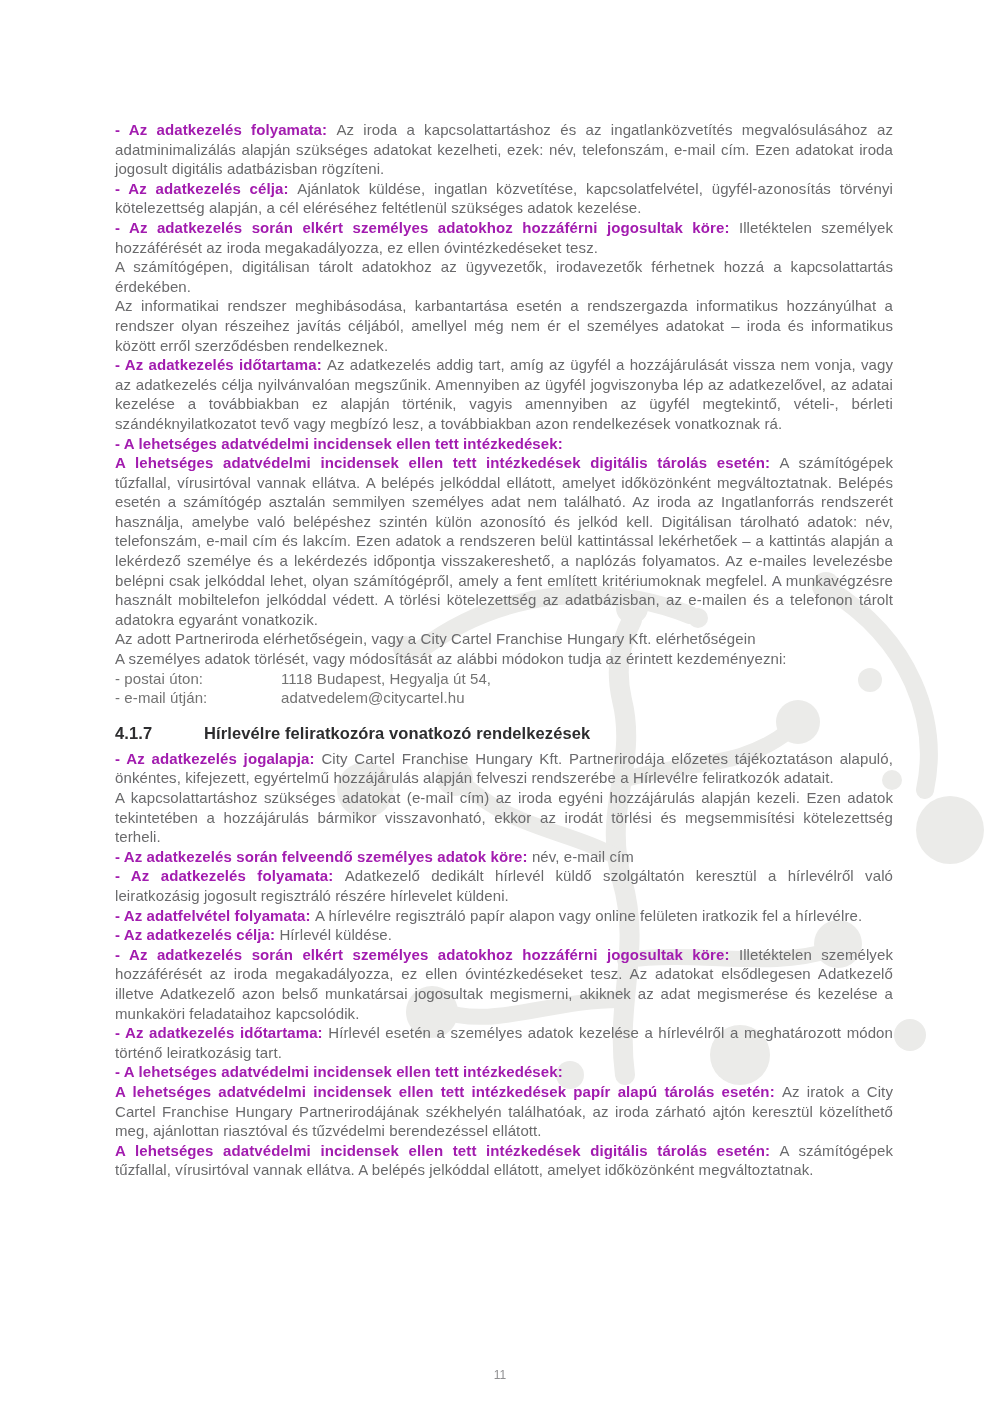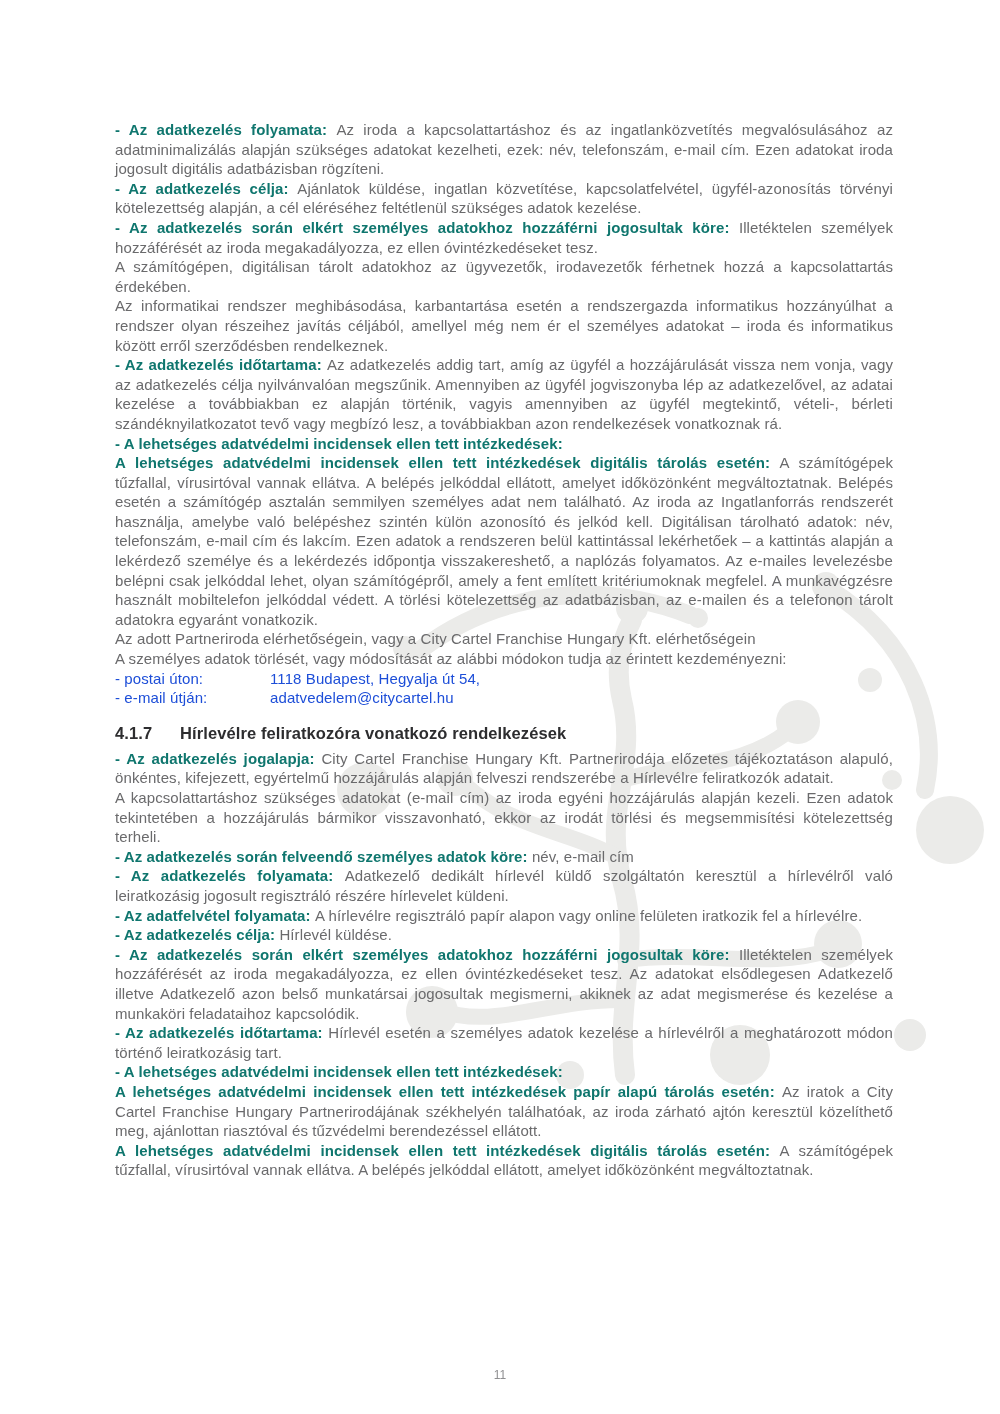--- a/index.html
+++ b/index.html
@@ -32,39 +32,40 @@
   p.para {
     margin: 0;
     font-size: 15px;
     line-height: 19.6px;
     letter-spacing: 0.1px;
     color: #6a6a6c;
     text-align: justify;
   }
   p.para .b {
     font-weight: bold;
-    color: #0f766e;
+    color: #a21caf;
   }
   .contact-row {
     display: flex;
     font-size: 15px;
     line-height: 19.6px;
     letter-spacing: 0.1px;
-    color: #1d4ed8;
+    color: #737373;
   }
   .contact-label { flex: 0 0 155px; }
-  .contact-value { flex: 1; }
+  .contact-value { flex: 1; margin-left: 11px; }
   h3.heading {
     display: flex;
     margin: 15px 0 6px 0;
     font-size: 16.5px;
     line-height: 20px;
     font-weight: bold;
     color: #2d2d2f;
     letter-spacing: 0.1px;
+    gap: 24px;
   }
   .heading-number { flex: 0 0 65px; }
   .footer {
     position: absolute;
     top: 1368px;
     left: 0;
     width: 1000px;
     text-align: center;
     font-size: 12px;
     color: #8f8f91;

